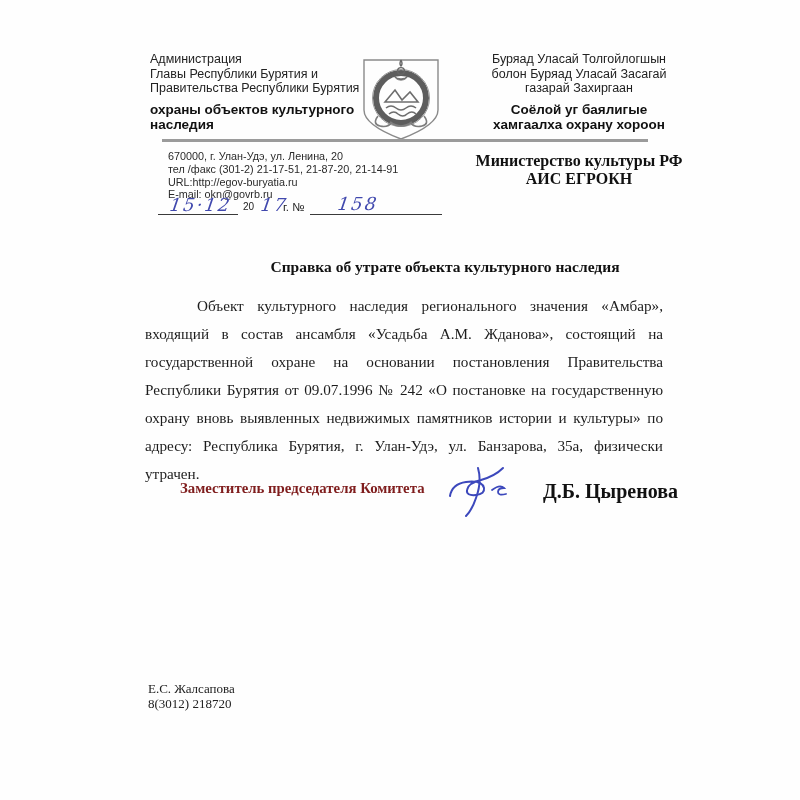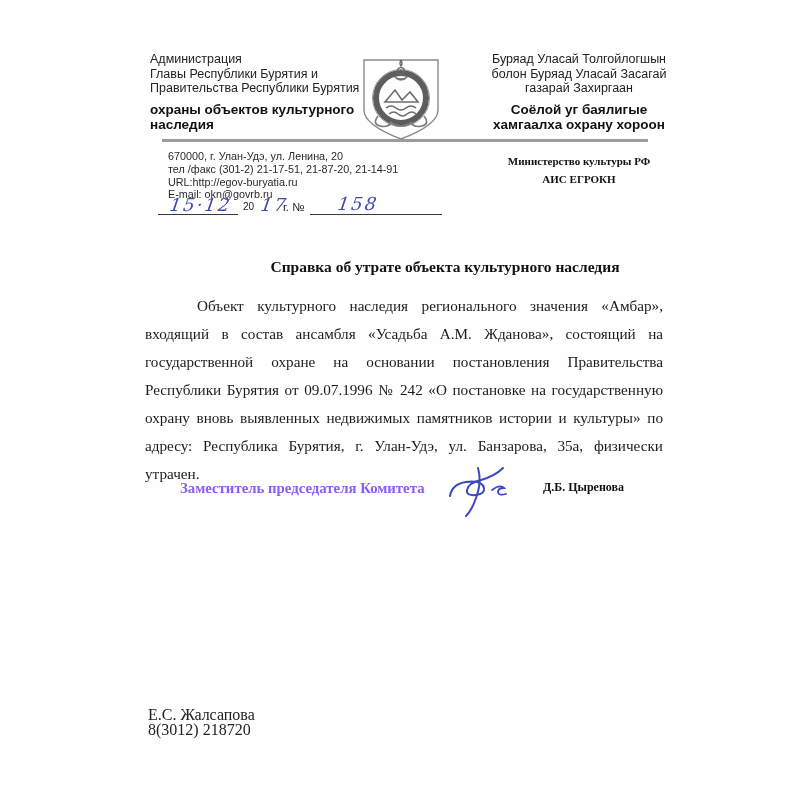--- a/index.html
+++ b/index.html
@@ -33,21 +33,21 @@
 
   
   .contacts{
     position:absolute;left:168px;top:150px;width:320px;
     font-size:10.8px;line-height:12.8px;color:#2a2a2a;
   }
   .recipient{
     position:absolute;left:448px;top:152px;width:262px;
     text-align:center;
     font-family:"Liberation Serif", serif;
-    font-weight:bold;font-size:11px;line-height:18px;color:#111;
+    font-weight:bold;font-size:16px;line-height:18px;color:#111;
   }
 
   
   .dateline{position:absolute;left:0;top:196px;width:800px;height:26px;}
   .hand{
     font-family:"DejaVu Serif", serif;
     font-style:italic;
     color:#4149ae;
     transform:skewX(-8deg);
     display:inline-block;
@@ -74,34 +74,34 @@
     font-family:"Liberation Serif", serif;
     font-size:15.2px;line-height:28px;color:#1c1c1c;
     text-align:justify;text-indent:52px;
   }
 
   
   .sig-row{position:absolute;left:0;top:478px;width:800px;height:60px;}
   .sig-position{
     position:absolute;left:180px;top:2px;
     font-family:"Liberation Serif", serif;
-    font-weight:bold;font-size:14.8px;color:#8b5cf6;
+    font-weight:bold;font-size:14.8px;color:#7f1d1d;
   }
   .sig-name{
     position:absolute;left:543px;top:2px;
     font-family:"Liberation Serif", serif;
-    font-weight:bold;font-size:12px;color:#111;text-align:right;
+    font-weight:bold;font-size:20px;color:#111;text-align:right;
   }
   .sig-ink{position:absolute;left:438px;top:-22px;width:90px;height:70px;}
 
   
   .executor{
     position:absolute;left:148px;top:681px;
     font-family:"Liberation Serif", serif;
-    font-size:16px;line-height:15px;color:#222;margin-top:26px;
+    font-size:13px;line-height:15px;color:#222;
   }
 </style>
 </head>
 <body>
 
 <div class="page">
 
   <div class="org-left">
     <div>Администрация</div>
     <div>Главы Республики Бурятия и</div>

